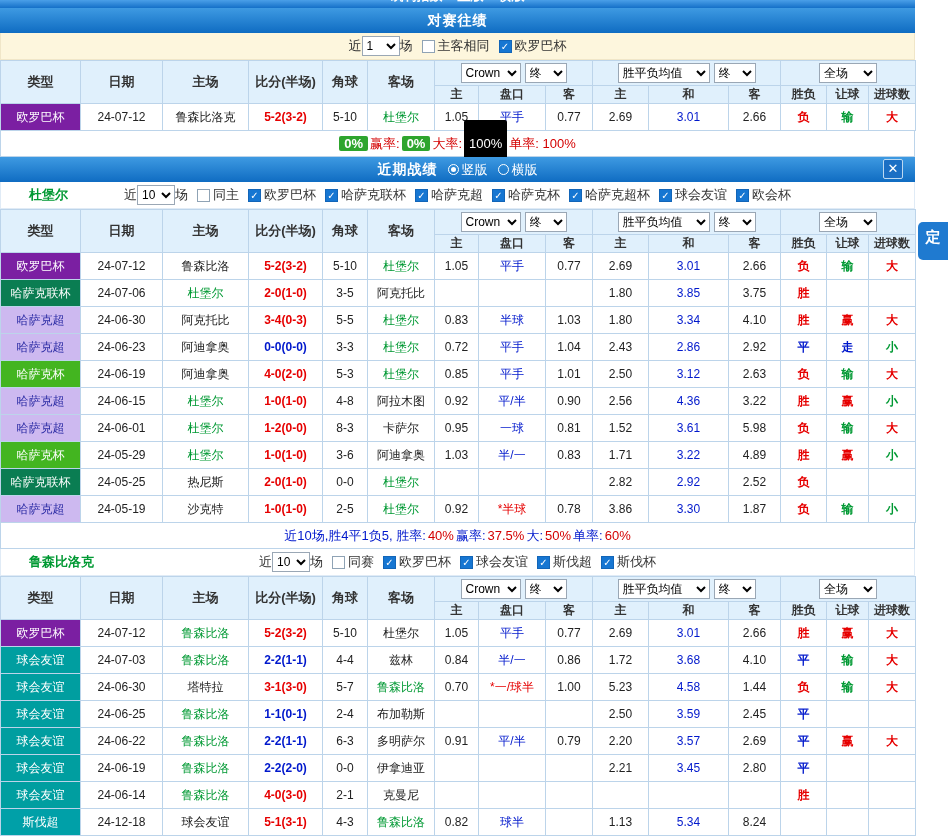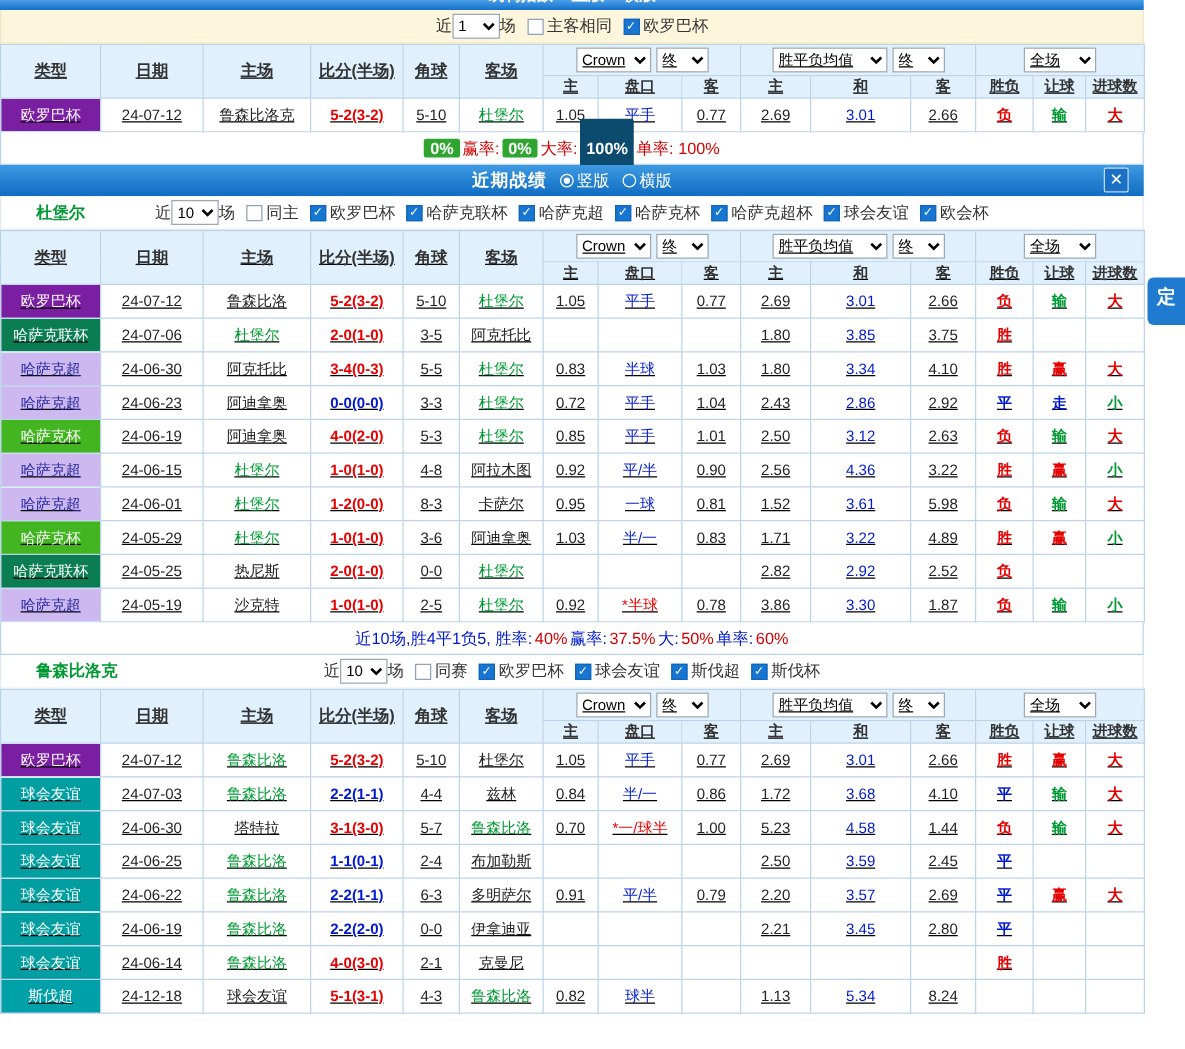--- a/index.html
+++ b/index.html
@@ -27,55 +27,58 @@
             font-size:13px; color:#333; border:1px solid #e0ebf6; border-top:none; background:#fff; }
   .filter.cream { background:#fdf6dd; border-color:#f0e6c8; }
   .team { position:absolute; left:28px; color:#009933; font-weight:bold; font-size:13px; }
   .fc { display:inline-flex; align-items:center; }
   .cb { width:13px; height:13px; border:1px solid #8fa3b5; display:inline-flex; align-items:center;
         justify-content:center; background:#fff; font-size:10px; line-height:11px; margin:0 3px 0 9px;
         cursor:pointer; color:#fff; }
   .cb.on { background:#1676d2; border-color:#1265b8; }
   .flabel { cursor:pointer; }
 
-  table.grid { border-collapse:collapse; table-layout:fixed; width:915px; text-align:center; font-size:12px;text-decoration:underline; }
+  table.grid { border-collapse:collapse; table-layout:fixed; width:915px; text-align:center; font-size:12px; }
   .grid th, .grid td { border:1px solid #bcd4ea; white-space:nowrap; overflow:hidden; padding:0 1px; }
   .grid th { background:#e0f0fc; color:#333; font-weight:bold; font-size:13px; }
   .grid thead tr.r1 { height:25px; }
   .grid thead tr.r2 { height:17px; }
   .grid thead tr.r2 th { font-size:12px; }
   .grid td { height:27px; background:#fff; }
   .grid td:nth-child(4), .grid td:nth-child(13), .grid td:nth-child(14), .grid td:nth-child(15) { font-weight:bold; }
   .selwrap { display:flex; gap:4px; justify-content:center; align-items:center; }
   select { font-size:12px; height:20px; border:1px solid #9aa7b5; background:#fff; }
 
   .c-k { color:#222; } .c-r { color:#e60000;margin-top:24px; } .c-b { color:#0018cc; } .c-g { color:#009933; }
   .lg { font-size:12px; }
 
   .stats { height:26px; display:flex; align-items:center; justify-content:center; font-size:13px;
            border:1px solid #bcd4ea; border-top:none; background:#fff; }
   .stats span { margin:0 1px; }
   .s-red { color:#d40000; } .s-blue { color:#0018cc; }
   .s-badge-green { background:#2ea52e; color:#fff; padding:0 5px; border-radius:2px; font-weight:bold; }
-  .s-badge-red { background:#0c4a6e; color:#fff; padding:16px 5px; border-radius:2px; font-weight:bold; }
+  .s-badge-red { background:#000000; color:#fff; padding:16px 5px; border-radius:2px; font-weight:normal; }
 
   .sidebtn { position:absolute; right:0; top:222px; width:30px; height:38px; background:#1f7ad0; color:#fff;
              font-weight:bold; font-size:15px; display:flex; align-items:flex-start; justify-content:center;
              padding-top:6px; border-radius:5px 0 0 5px; cursor:pointer; overflow:hidden; }
 </style>
 </head>
 <body>
 
 <div class="page">
   <div class="content">
 
     <div class="topclip">
       <span>凯利指数 ● 竖版 ○ 横版</span>
     </div>
 
+    <div class="bar">
+      <span class="title">对赛往绩</span>
+    </div>
     <div class="filter cream" id="filter-0">
         <span class="fc">
           <span>近 </span>
           <select class="hsel" style="width: 38px;"><option>1</option></select>
           <span> 场</span>
           <span class="cb"></span>
           <span class="flabel">主客相同</span>
           <span class="cb on">✓</span>
           <span class="flabel">欧罗巴杯</span>
         </span>

